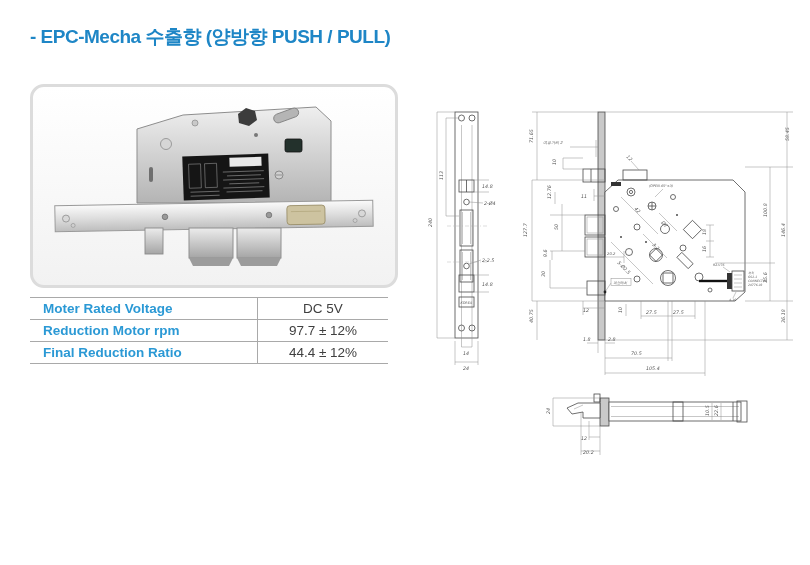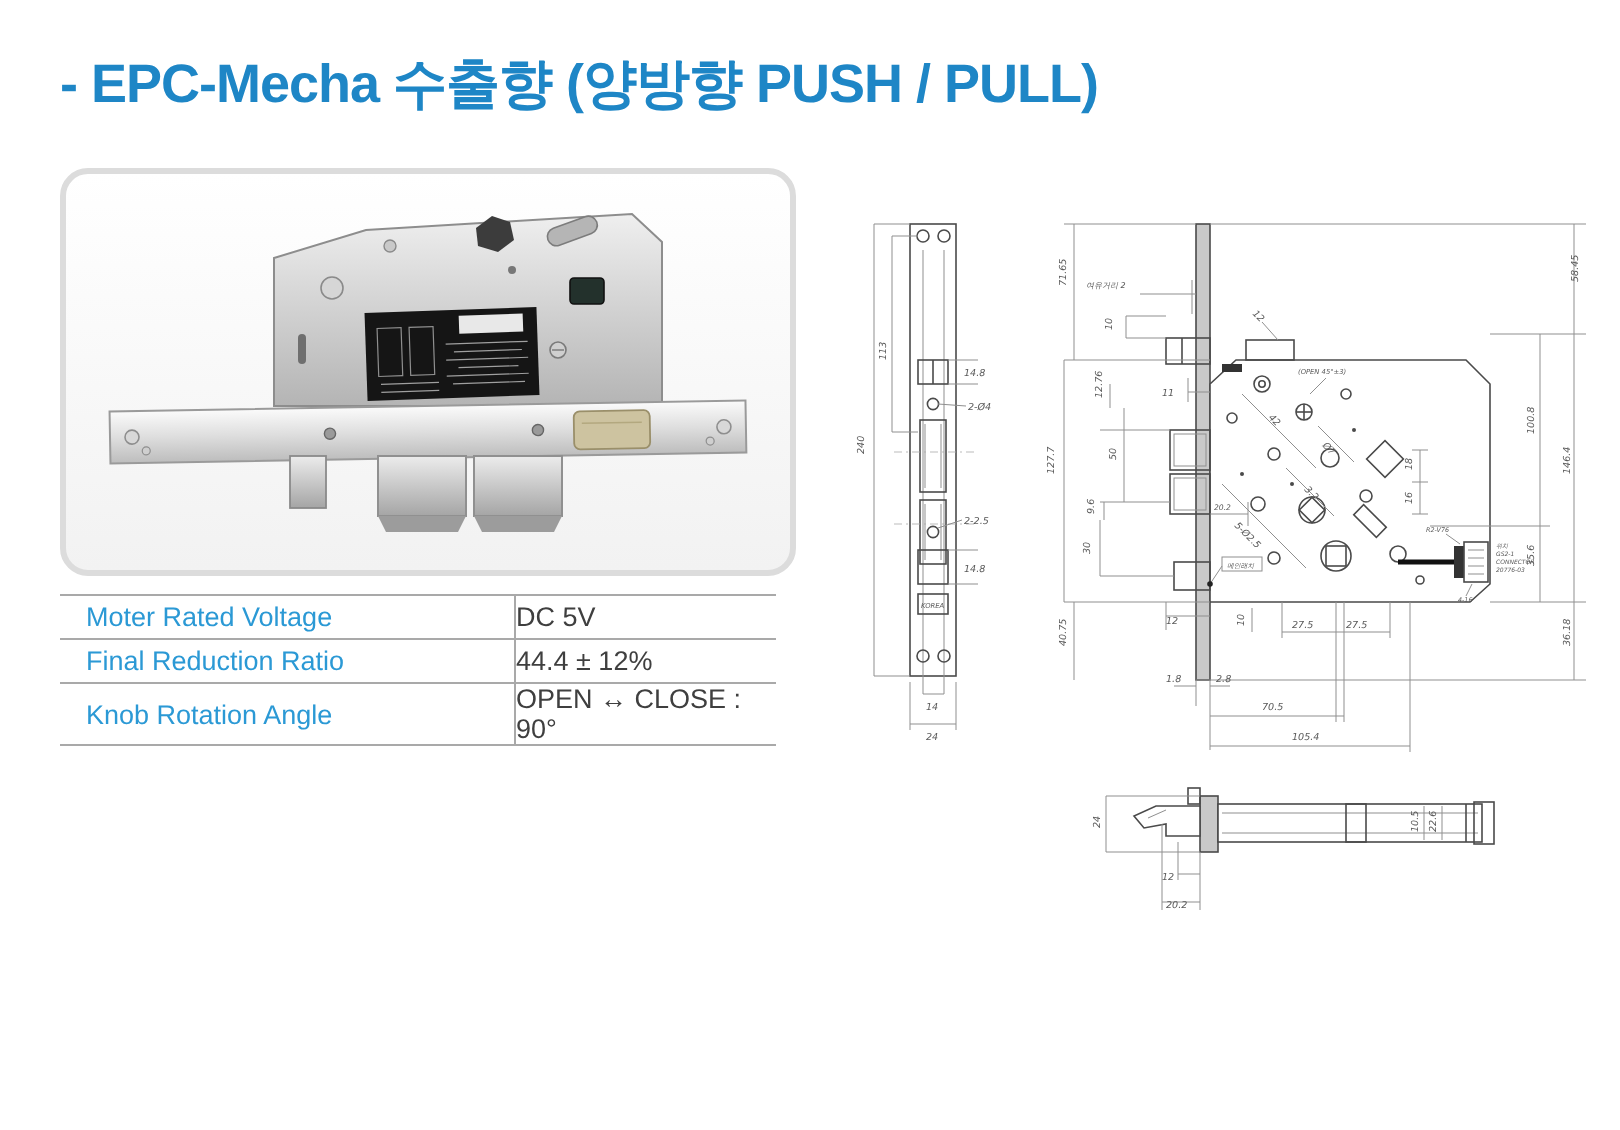--- a/index.html
+++ b/index.html
@@ -8,43 +8,43 @@
     --line-gray:#a9a9a9;
     --value-gray:#3f3f3f;
   }
   html,body{margin:0;padding:0;}
   body{
     width:810px;height:565px;position:relative;background:#ffffff;
     font-family:"Liberation Sans",sans-serif;overflow:hidden;
   }
   .title{
     position:absolute;left:30px;top:24px;
-    font-size:27px;font-weight:bold;color:var(--accent);
+    font-size:19px;font-weight:bold;color:var(--accent);
     letter-spacing:-0.5px;white-space:nowrap;
   }
   .photo-card{
     position:absolute;left:30px;top:84px;width:368px;height:204px;
     border:3px solid #dcdcdc;border-radius:14px;
     background:linear-gradient(180deg,#ffffff,#f2f2f2);
     overflow:hidden;box-sizing:border-box;
   }
   .photo-card svg{display:block;}
   table.spec{
     position:absolute;left:30px;top:297px;width:358px;
     border-collapse:collapse;border-bottom:1.5px solid var(--line-gray);
   }
   table.spec td{
     border-top:1.5px solid var(--line-gray);
     height:21px;font-size:13.5px;padding:0;vertical-align:middle;
   }
   table.spec td.l{
-    color:var(--label-blue);font-weight:normal;padding-left:13px;
+    color:var(--label-blue);font-weight:bold;padding-left:13px;
     width:214px;border-right:1.5px solid var(--line-gray);
   }
-  table.spec td.v{text-align:left;color:var(--value-gray);margin-left:44px;}
+  table.spec td.v{text-align:center;color:var(--value-gray);margin-left:44px;}
   .drawing{position:absolute;left:415px;top:85px;width:395px;height:430px;}
   .drawing svg text{
     fill:#5a5a5a;font-style:italic;
     font-family:"DejaVu Sans",sans-serif;
   }
   .drawing .o{stroke:#4a4a4a;stroke-width:0.8;fill:none;}
   .drawing .of{stroke:#4a4a4a;stroke-width:0.8;fill:#ffffff;}
   .drawing .d{stroke:#8f8f8f;stroke-width:0.5;fill:none;}
   .drawing .c{stroke:#aaaaaa;stroke-width:0.4;stroke-dasharray:4 2 1 2;fill:none;}
 </style>
@@ -123,26 +123,26 @@
   </svg>
 </div>
 
 <table class="spec">
   <tbody>
       <tr>
         <td class="l">Moter Rated Voltage</td>
         <td class="v">DC 5V</td>
       </tr>
       <tr>
+        <td class="l">Reduction Motor rpm</td>
+        <td class="v">97.7 ± 12%</td>
+      </tr>
+      <tr>
         <td class="l">Final Reduction Ratio</td>
         <td class="v">44.4 ± 12%</td>
-      </tr>
-      <tr>
-        <td class="l">Knob Rotation Angle</td>
-        <td class="v">OPEN ↔ CLOSE : 90°</td>
       </tr>
     </tbody>
 </table>
 
 <div class="drawing">
   <svg width="395" height="430" viewBox="0 0 395 430">
 
     <g>
       <rect class="of" x="40" y="27" width="23" height="226" fill="#fdfdfd"></rect>
       <line class="d" x1="46.5" y1="40" x2="46.5" y2="262"></line>

